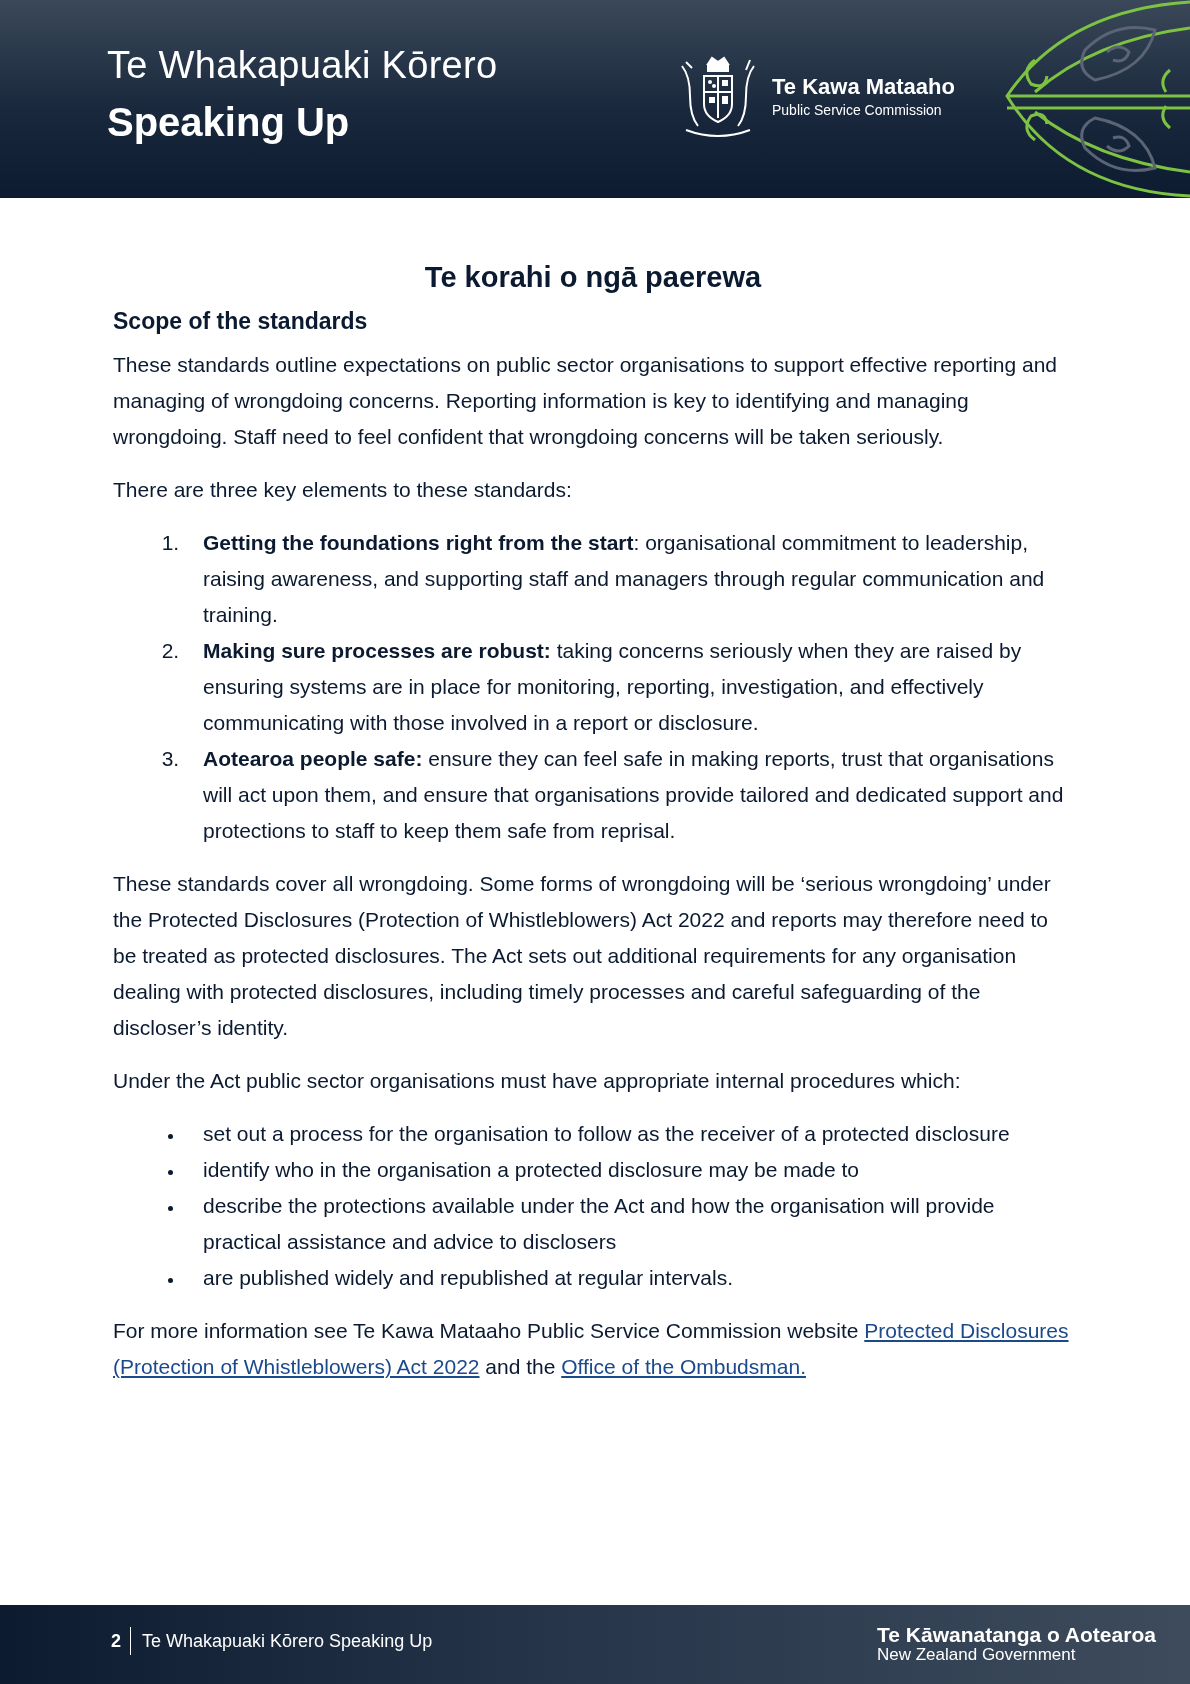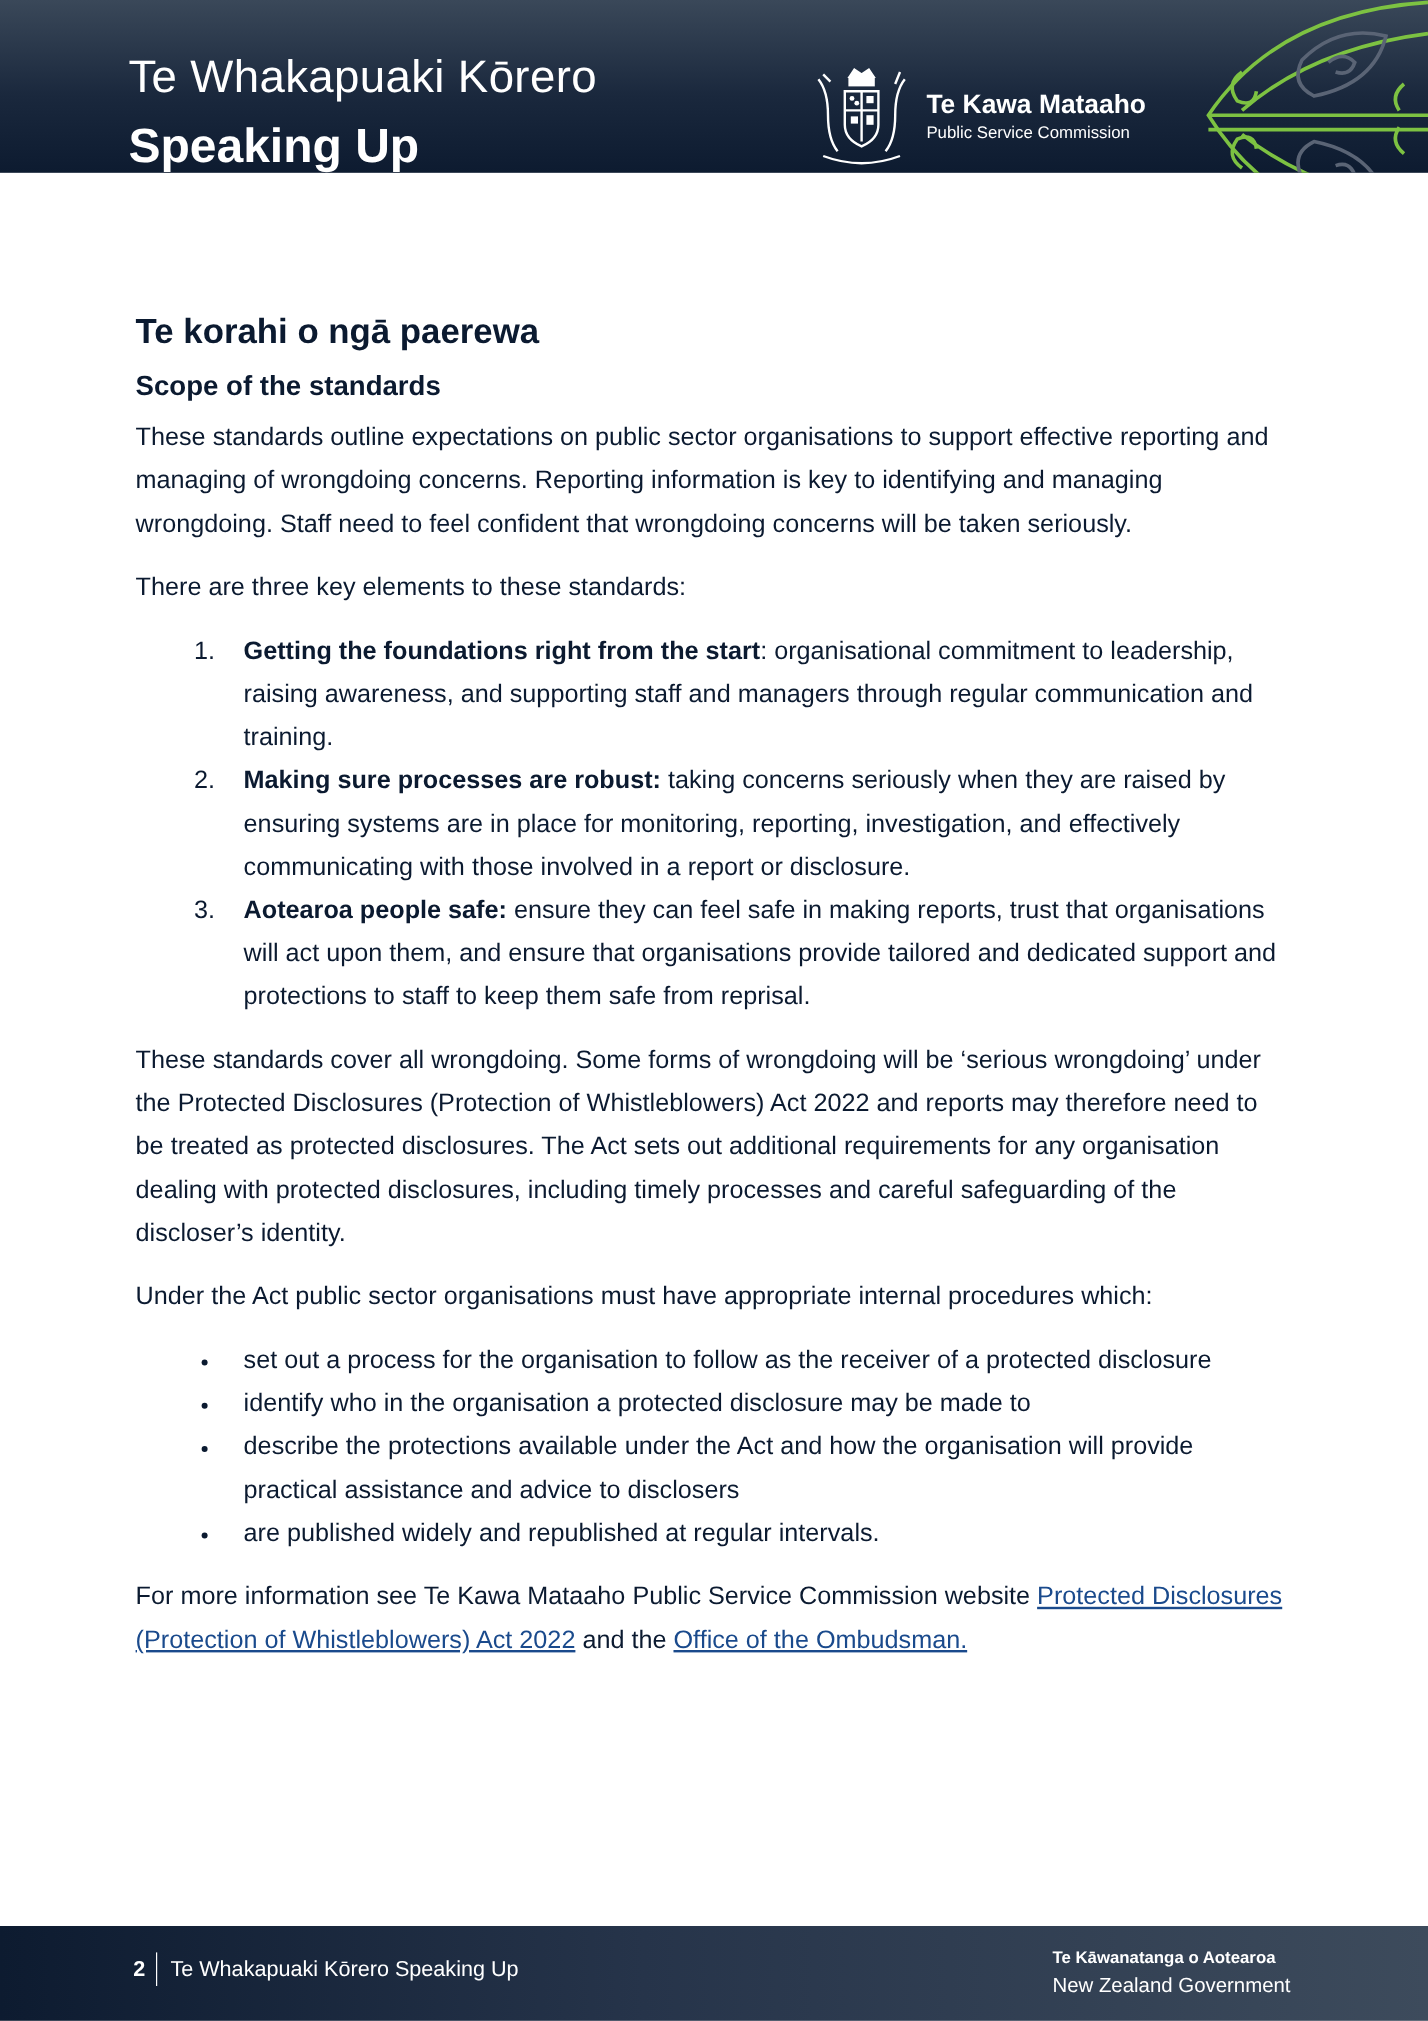--- a/index.html
+++ b/index.html
@@ -1,36 +1,36 @@
 <!DOCTYPE html>
 <html><head>
 <meta charset="utf-8">
 <style>
   html, body { margin:0; padding:0; background:#ffffff; }
   body { width:1190px; height:1684px; position:relative; overflow:hidden; font-family:"Liberation Sans", sans-serif; color:#0b1a30; }
-  .header { position:absolute; left:0; top:0; width:1190px; height:144px; background:linear-gradient(180deg,#3a4859 0%,#1a283d 55%,#0d1b30 100%); overflow:hidden; }
+  .header { position:absolute; left:0; top:0; width:1190px; height:198px; background:linear-gradient(180deg,#3a4859 0%,#1a283d 55%,#0d1b30 100%); overflow:hidden; }
   .h-title1 { position:absolute; left:107px; top:44px; font-size:38px; color:#ffffff; font-weight:normal; letter-spacing:0.3px; }
   .h-title2 { position:absolute; left:107px; top:100px; font-size:40px; color:#ffffff; font-weight:bold; }
   .crest { position:absolute; left:672px; top:52px; width:92px; height:86px; }
   .org-name { position:absolute; left:772px; top:74px; font-size:22px; font-weight:bold; color:#ffffff; }
   .org-sub { position:absolute; left:772px; top:102px; font-size:14px; color:#ffffff; }
   .koru { position:absolute; left:995px; top:0; width:195px; height:198px; }
   .content { position:absolute; left:113px; top:255px; width:960px; }
-  .kicker { font-size:29px; color:#0b1a30; margin:0; line-height:44px; }
+  .kicker { font-size:29px; color:#0b1a30; margin:0; line-height:44px;text-align:center; }
   .heading { font-size:23px; font-weight:bold; color:#0b1a30; margin:0 0 4px 0; line-height:44px; }
   p { font-size:21px; line-height:36px; margin:0 0 17px 0; color:#0b1a30; }
   ol, ul { margin:0 0 17px 0; padding-left:72px; font-size:21px; line-height:36px; }
   ol li, ul li { padding-left:18px; }
   ul li::marker { font-size:18px; }
   a { color:#1a4a8c; text-decoration:underline; }
   .footer { position:absolute; left:0; top:1605px; width:1190px; height:79px; background:linear-gradient(90deg,#0d1b30 0%,#26344a 45%,#3d4b5c 100%); color:#ffffff; }
   .f-page { position:absolute; left:111px; top:26px; font-size:18px; font-weight:bold; }
   .f-sep { position:absolute; left:130px; top:22px; width:1px; height:28px; background:#ffffff; }
   .f-title { position:absolute; left:142px; top:26px; font-size:18px;text-align:center; }
-  .f-gov1 { position:absolute; left:877px; top:18px; font-size:14px; font-weight:bold; }
+  .f-gov1 { position:absolute; left:877px; top:18px; font-size:21px; font-weight:bold; }
   .f-gov2 { position:absolute; left:877px; top:40px; font-size:17px; }
 </style>
 </head>
 <body>
 
 <div class="header">
   <div class="h-title1">Te Whakapuaki Kōrero</div>
   <div class="h-title2">Speaking Up</div>
 
   <svg class="crest" viewBox="0 0 92 86">

